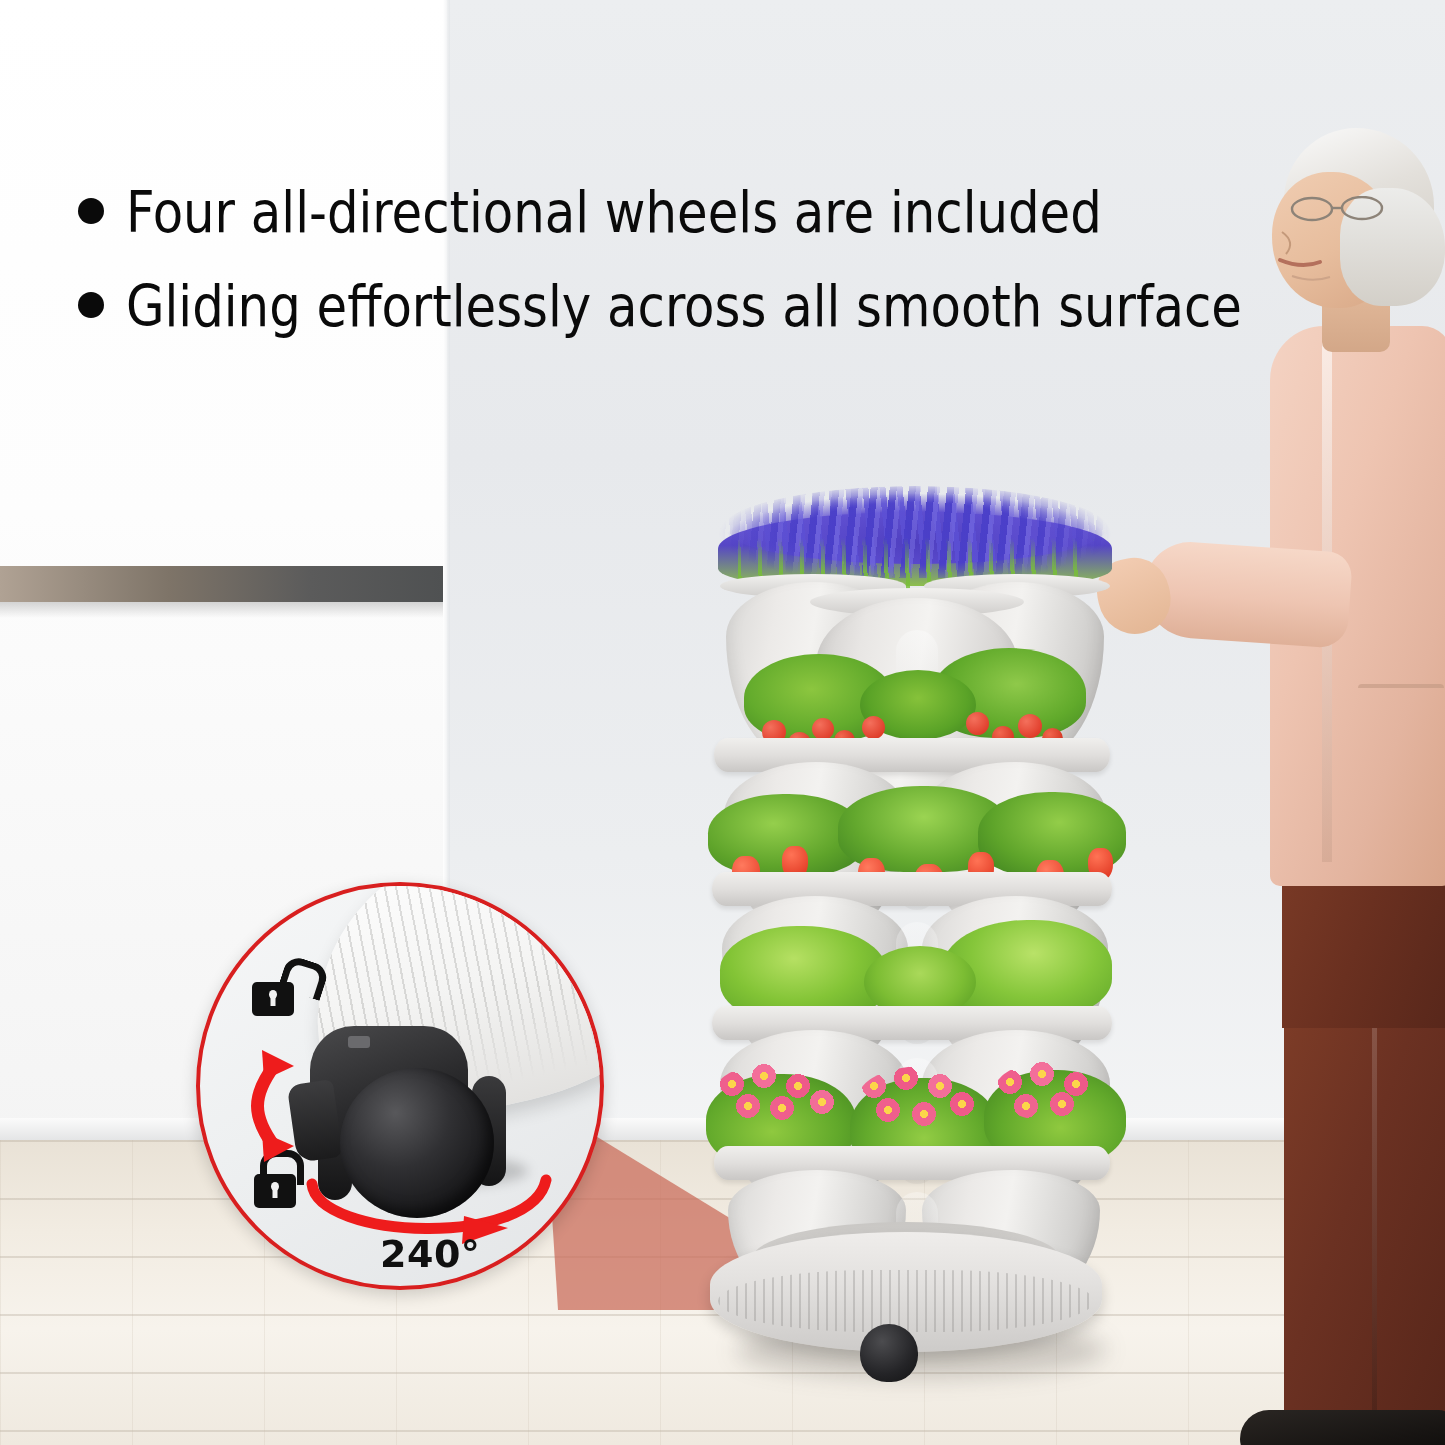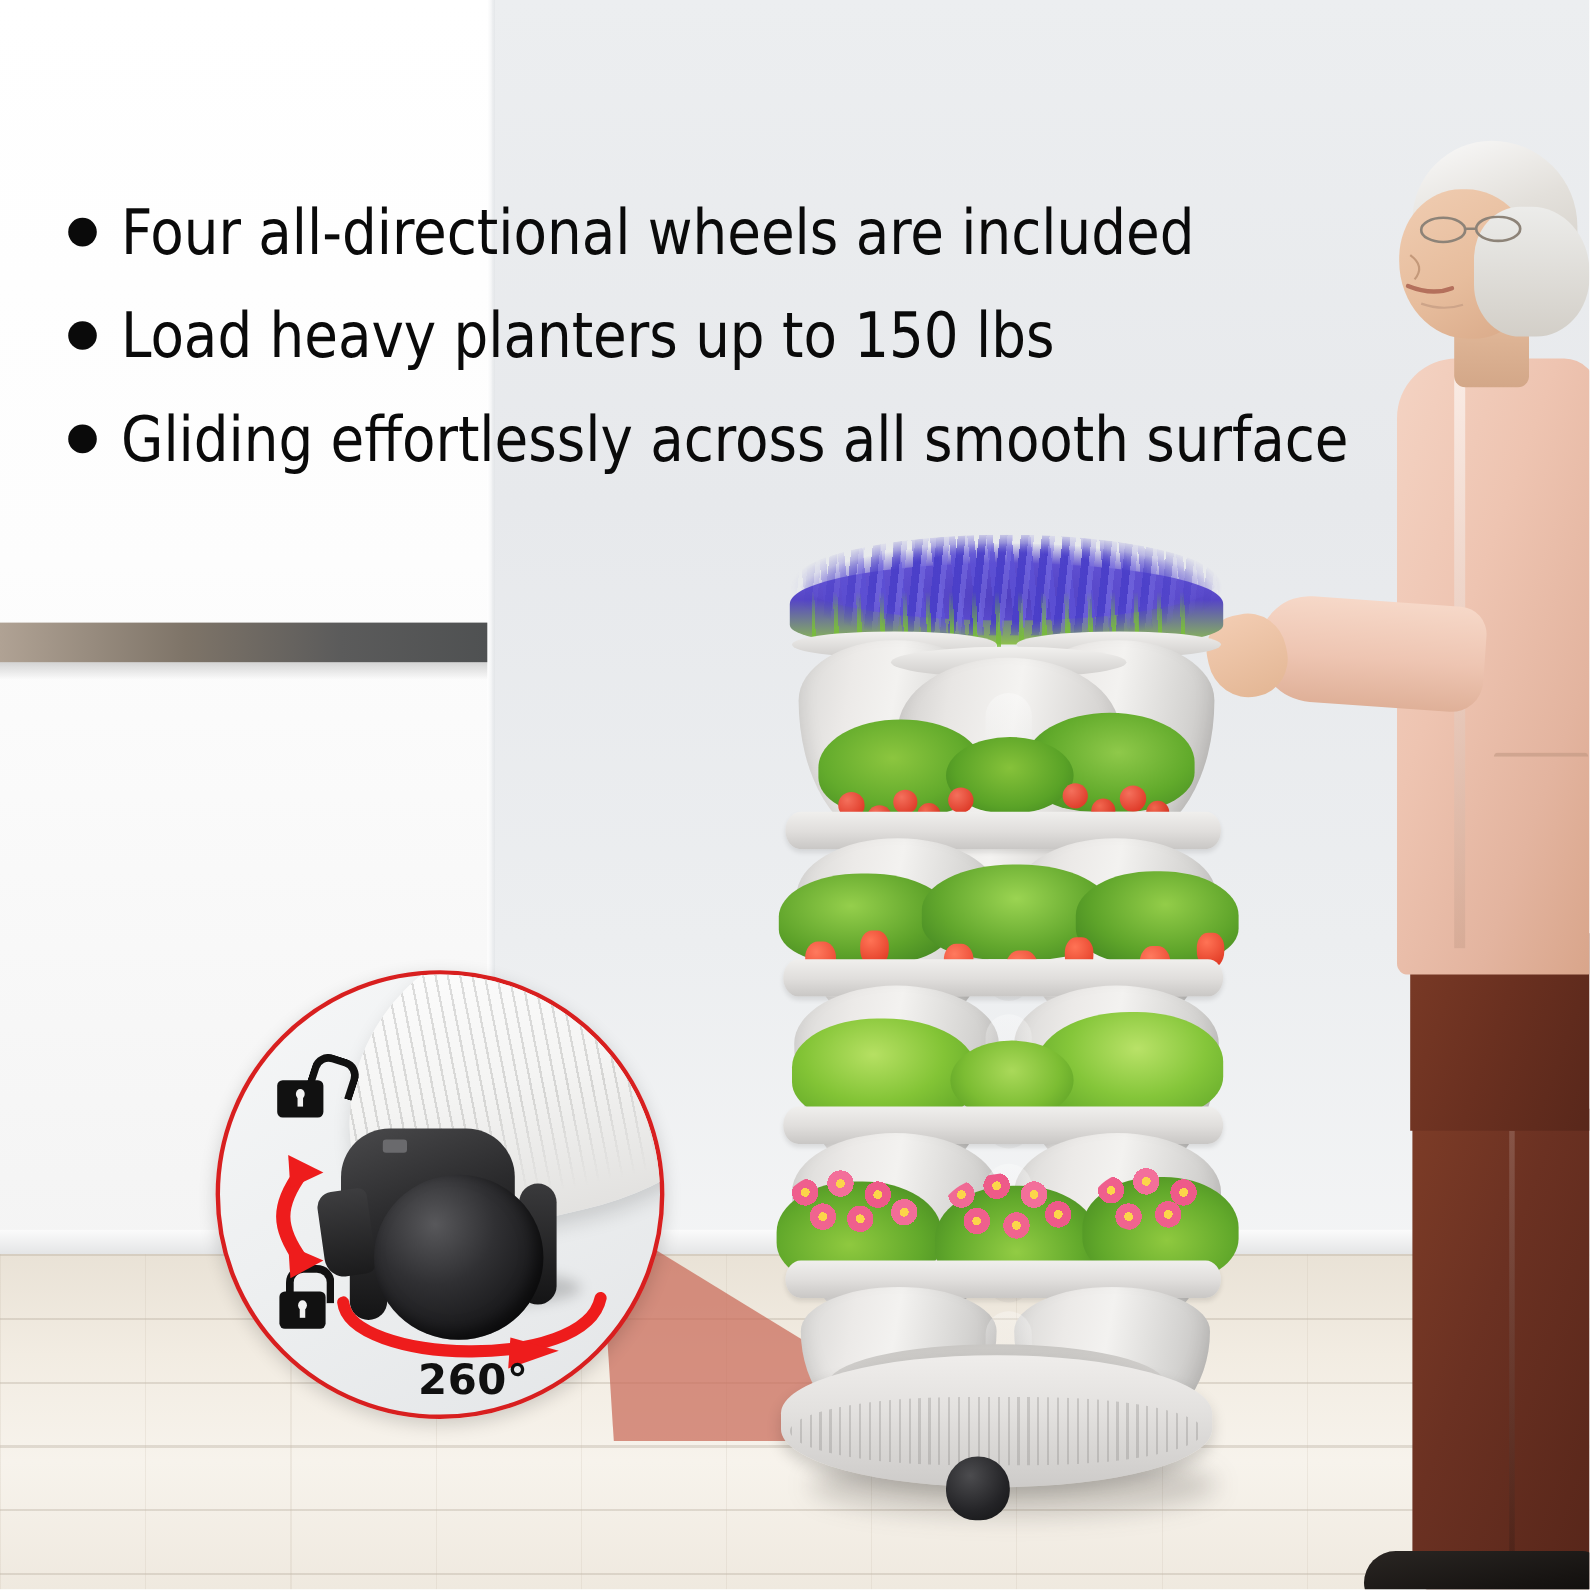--- a/index.html
+++ b/index.html
@@ -41,21 +41,21 @@
     background:#e9745b;border-radius:20px;
     box-shadow:0 3px 7px rgba(0,0,0,.18);
     display:flex;align-items:center;justify-content:center;}
   .banner-text{
     font-family:"Liberation Sans Narrow","DejaVu Sans Condensed","Liberation Sans",sans-serif;
     font-weight:bold;font-size:62px;color:#fff7f3;letter-spacing:.4px;
     white-space:nowrap;transform:scaleX(.96);
     text-shadow:0 2px 2px rgba(120,45,28,.30);}
 
   
-  .bullets{position:absolute;left:62px;top:180px;width:1360px;}
+  .bullets{position:absolute;left:78px;top:180px;width:1360px;}
   .bullet-row{display:flex;align-items:flex-start;margin-bottom:30px;}
   .bullet-dot{width:26px;height:26px;border-radius:50%;background:#0a0a0a;
     margin-top:18px;margin-right:22px;flex:none;}
   .bullet-text{
     font-family:"Liberation Sans Narrow","DejaVu Sans Condensed","Liberation Sans",sans-serif;
     font-size:57px;line-height:64px;color:#0a0a0a;white-space:nowrap;
     transform:scaleX(.97);transform-origin:left center;}
 
   
   .wedge{position:absolute;left:0;top:0;width:1445px;height:1445px;pointer-events:none;}
@@ -404,33 +404,29 @@
         <path d="M30 22 C8 52, 8 72, 30 102" stroke="#ee1c1c" stroke-width="13" fill="none" stroke-linecap="butt"></path>
         <polygon points="18,6 50,22 20,36" fill="#ee1c1c"></polygon>
         <polygon points="18,88 50,102 20,118" fill="#ee1c1c"></polygon>
       </svg>
 
       <svg style="position:absolute;left:96px;top:272px;width:270px;height:110px;" viewBox="0 0 270 110">
         <path d="M16 26 C22 82, 236 90, 250 22" stroke="#ee1c1c" stroke-width="11" fill="none" stroke-linecap="round"></path>
         <polygon points="168,58 212,70 166,86" fill="#ee1c1c"></polygon>
       </svg>
 
-      <div class="rot-label">260°</div>
+      <div class="rot-label">240°</div>
     </div>
   </div>
 
 
   <div class="bullets">
     <div class="bullet-row">
       <span class="bullet-dot"></span>
       <span class="bullet-text">Four all-directional wheels are included</span>
     </div>
     <div class="bullet-row">
       <span class="bullet-dot"></span>
-      <span class="bullet-text">Load heavy planters up to 150 lbs</span>
-    </div>
-    <div class="bullet-row">
-      <span class="bullet-dot"></span>
       <span class="bullet-text">Gliding effortlessly across all smooth surface</span>
     </div>
   </div>
 
 </div>
 
 </body></html>

